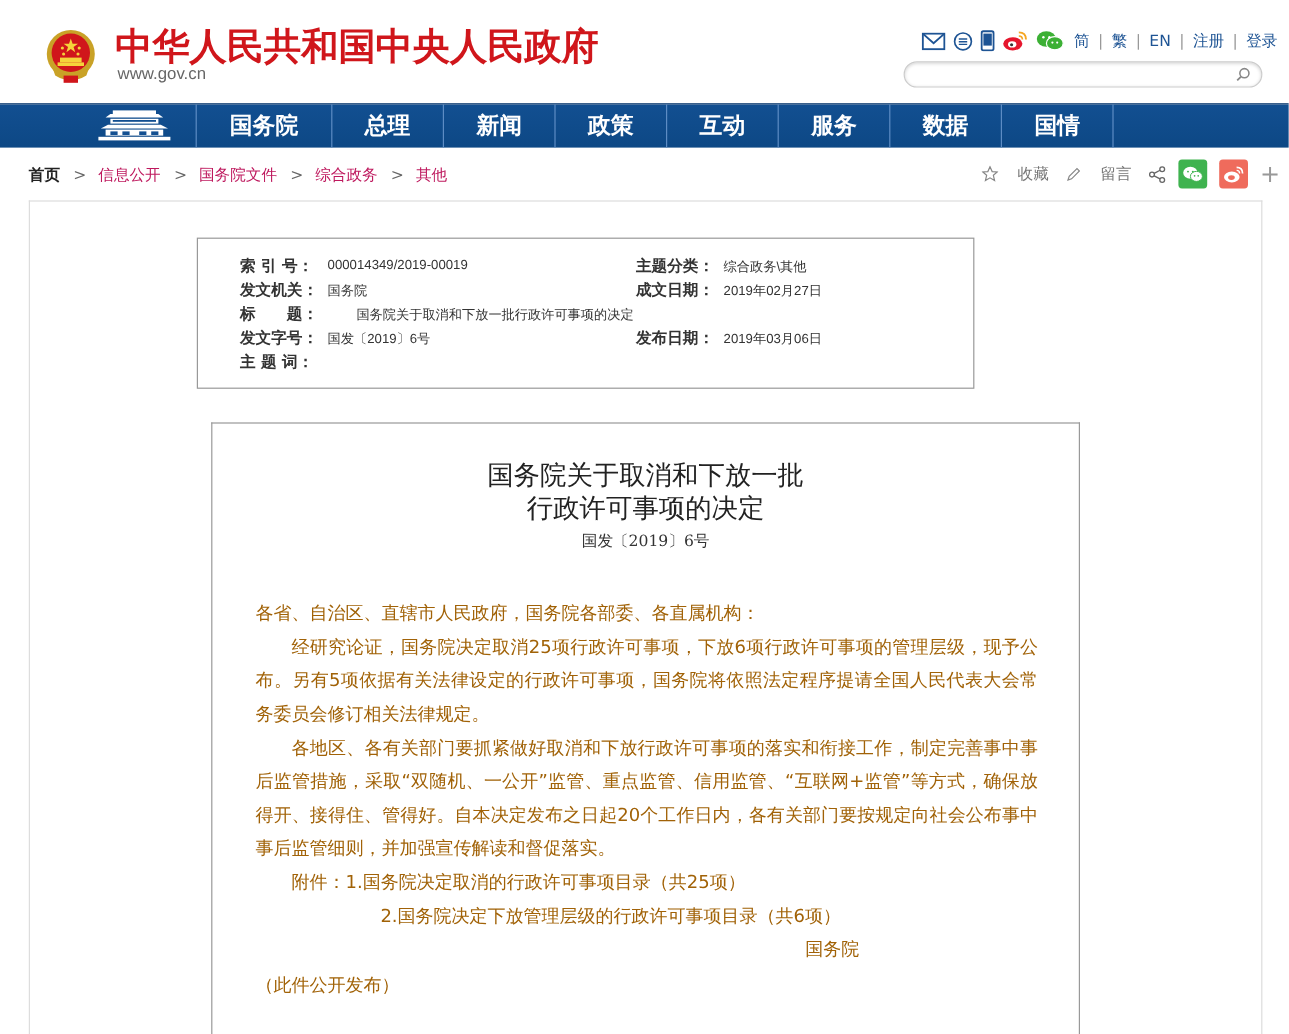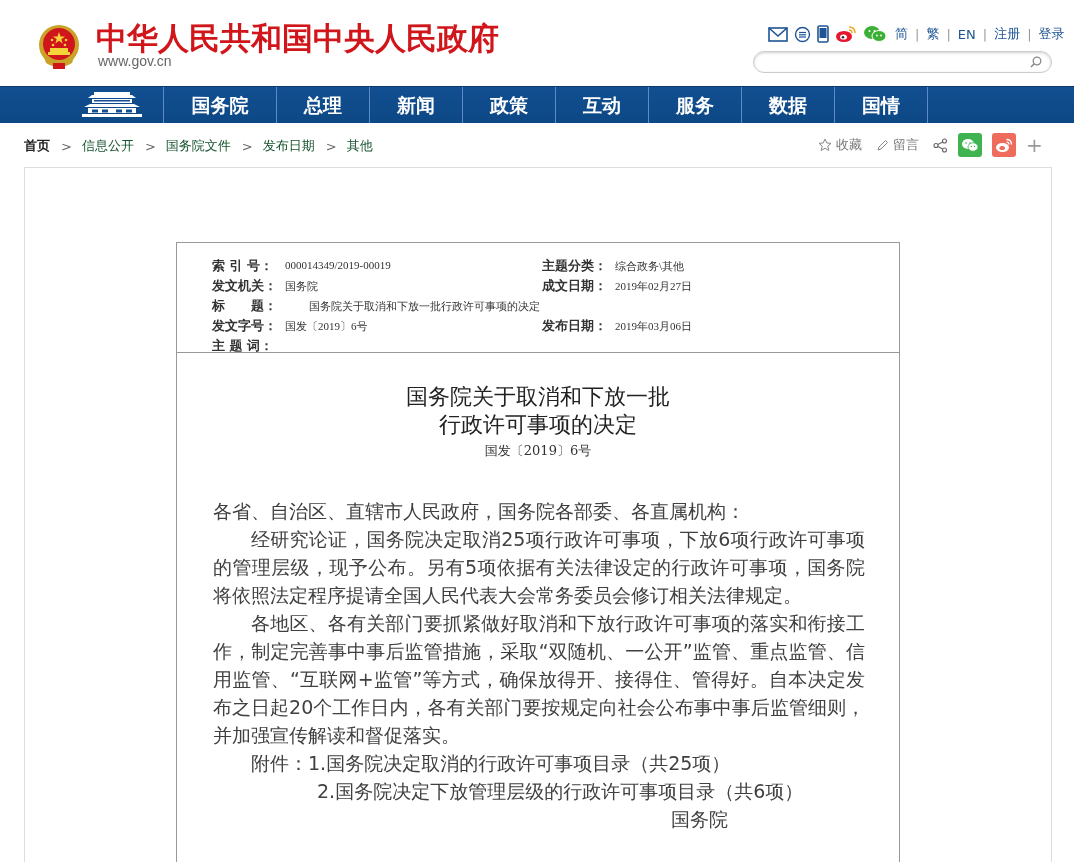--- a/index.html
+++ b/index.html
@@ -23,41 +23,41 @@
   .search-btn { position: absolute; right: 8px; top: 3px; width: 14px; height: 14px; cursor: pointer; }
 
   
   .nav { position: absolute; left: 0; top: 86px; width: 1074px; height: 37px; background: linear-gradient(#124f91, #0d4885); border-top: 1px solid #0a3a70; }
   .nav-home { position: absolute; left: 80px; top: 3px; width: 64px; height: 30px; cursor: pointer; }
   .nav-item { position: absolute; top: 0; height: 36px; line-height: 36px; text-align: center; color: #fff; font-size: 19px; font-weight: bold; border-left: 1px solid #5d8cc4; cursor: pointer; }
   .nav-end { position: absolute; top: 0; left: 927px; height: 36px; border-left: 1px solid #5d8cc4; }
 
   
   .breadcrumb { position: absolute; left: 24px; top: 137px; font-size: 13px; color: #333; display: flex; align-items: center; white-space: nowrap; justify-content: center; }
-  .breadcrumb a { color: #14532d; text-decoration: none; cursor: pointer; }
+  .breadcrumb a { color: #be185d; text-decoration: none; cursor: pointer; }
   .breadcrumb .home { font-weight: bold; color: #222; }
   .breadcrumb .chev { color: #666; margin: 0 10px 0 11px; font-size: 13px; }
 
   .share-bar { position: absolute; left: 818px; top: 132px; height: 26px; display: flex; align-items: center; font-size: 13px; color: #777; }
   .share-item { display: inline-flex; align-items: center; cursor: pointer; margin-right: 14px; }
-  .share-item span.lbl { margin-left: 4px; }
+  .share-item span.lbl { margin-left: 16px; }
   .sq { width: 24px; height: 24px; border-radius: 3px; display: inline-flex; align-items: center; justify-content: center; margin-right: 10px; cursor: pointer; }
   .plus { font-size: 20px; color: #999; cursor: pointer; line-height: 20px; margin-left: 0px; }
 
   
   .content { position: absolute; left: 24px; top: 167px; width: 1028px; height: 720px; border: 1px solid #ddd; border-bottom: none; background: #fff; }
 
-  .meta-box { position: absolute; left: 176px; top: 198px; width: 724px; height: 126px; border: 1px solid #999; background: #fff; margin-top: 44px; }
+  .meta-box { position: absolute; left: 164px; top: 198px; width: 648px; height: 126px; border: 1px solid #999; background: #fff; }
   .meta-label { position: absolute; font-weight: bold; color: #333; font-size: 13px; }
-  .meta-val { position: absolute; color: #333; font-size: 11px; font-family: Liberation Serif, serif; }
+  .meta-val { position: absolute; color: #333; font-size: 11px; font-family: Liberation Sans, sans-serif; }
 
   .doc-box { position: absolute; left: 176px; top: 352px; width: 724px; height: 560px; border: 1px solid #999; border-bottom: none; background: #fff; }
   .doc-title { position: absolute; left: 0; top: 30px; width: 722px; text-align: center; font-size: 22px; color: #222; line-height: 28px; font-family: "DejaVu Serif", serif; }
   .doc-number { position: absolute; left: 0; top: 89px; width: 722px; text-align: center; font-size: 13px; color: #333; font-family: "DejaVu Serif", serif; }
-  .doc-body { position: absolute; left: 36px; top: 144px; width: 652px; font-size: 19px; line-height: 28px; color: #404040; font-family: "DejaVu Sans", sans-serif; text-align: justify; }
+  .doc-body { position: absolute; left: 36px; top: 144px; width: 652px; font-size: 15px; line-height: 28px; color: #a16207; font-family: "DejaVu Sans", sans-serif; text-align: justify; }
   .doc-body p { margin: 0; }
   .indent { text-indent: 2em; }
   .att2 { padding-left: 104px; }
 </style>
 </head>
 <body>
 
 <div class="header">
   <svg class="emblem" viewBox="0 0 46 48">
     <circle cx="23" cy="22" r="20" fill="#c9a227"></circle>
@@ -162,21 +162,21 @@
   <div class="nav-end"></div>
 </div>
 
 <div class="breadcrumb">
   <a class="home">首页</a>
   <span class="chev">&gt;</span>
   <a>信息公开</a>
   <span class="chev">&gt;</span>
   <a>国务院文件</a>
   <span class="chev">&gt;</span>
-  <a>发布日期</a>
+  <a>综合政务</a>
   <span class="chev">&gt;</span>
   <a>其他</a>
 </div>
 
 <div class="share-bar">
   <span class="share-item">
     <svg width="14" height="14" viewBox="0 0 14 14">
         <polygon points="7,1 8.8,5 13,5.3 9.8,8.1 10.8,12.5 7,10.2 3.2,12.5 4.2,8.1 1,5.3 5.2,5" fill="none" stroke="#888" stroke-width="1"></polygon>
       </svg>
     <span class="lbl">收藏</span>
@@ -249,14 +249,15 @@
   </div>
   <div class="doc-number">国发〔2019〕6号</div>
 
   <div class="doc-body">
     <p>各省、自治区、直辖市人民政府，国务院各部委、各直属机构：</p>
     <p class="indent">经研究论证，国务院决定取消25项行政许可事项，下放6项行政许可事项的管理层级，现予公布。另有5项依据有关法律设定的行政许可事项，国务院将依照法定程序提请全国人民代表大会常务委员会修订相关法律规定。</p>
     <p class="indent">各地区、各有关部门要抓紧做好取消和下放行政许可事项的落实和衔接工作，制定完善事中事后监管措施，采取“双随机、一公开”监管、重点监管、信用监管、“互联网+监管”等方式，确保放得开、接得住、管得好。自本决定发布之日起20个工作日内，各有关部门要按规定向社会公布事中事后监管细则，并加强宣传解读和督促落实。</p>
     <p class="indent">附件：1.国务院决定取消的行政许可事项目录（共25项）</p>
     <p class="att2">2.国务院决定下放管理层级的行政许可事项目录（共6项）</p>
     <p style="padding-left:458px;">国务院</p>
+    <p style="padding-left:0px;margin-top:2px;">（此件公开发布）</p>
   </div>
 </div>
 
 </body></html>

